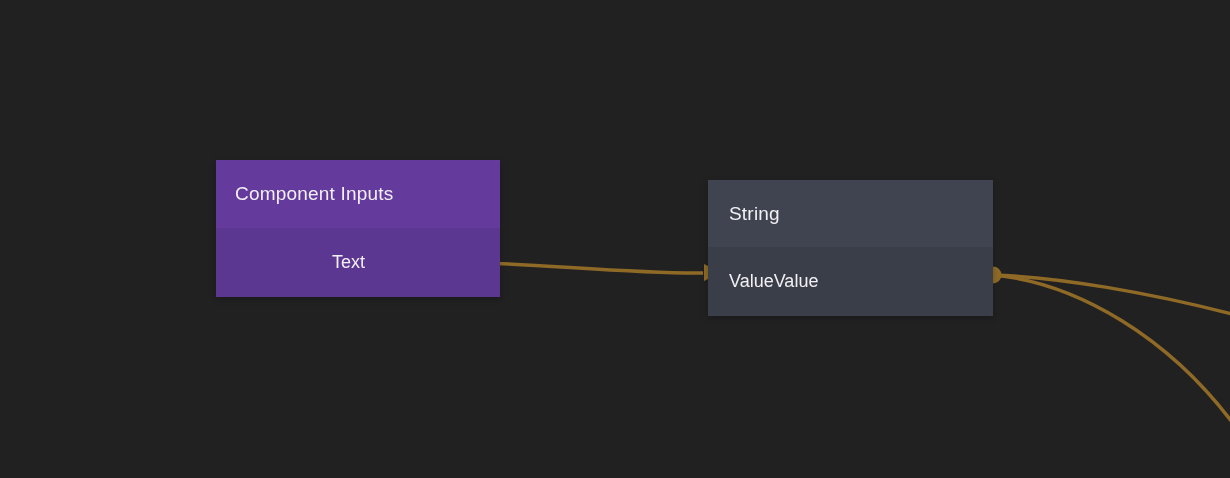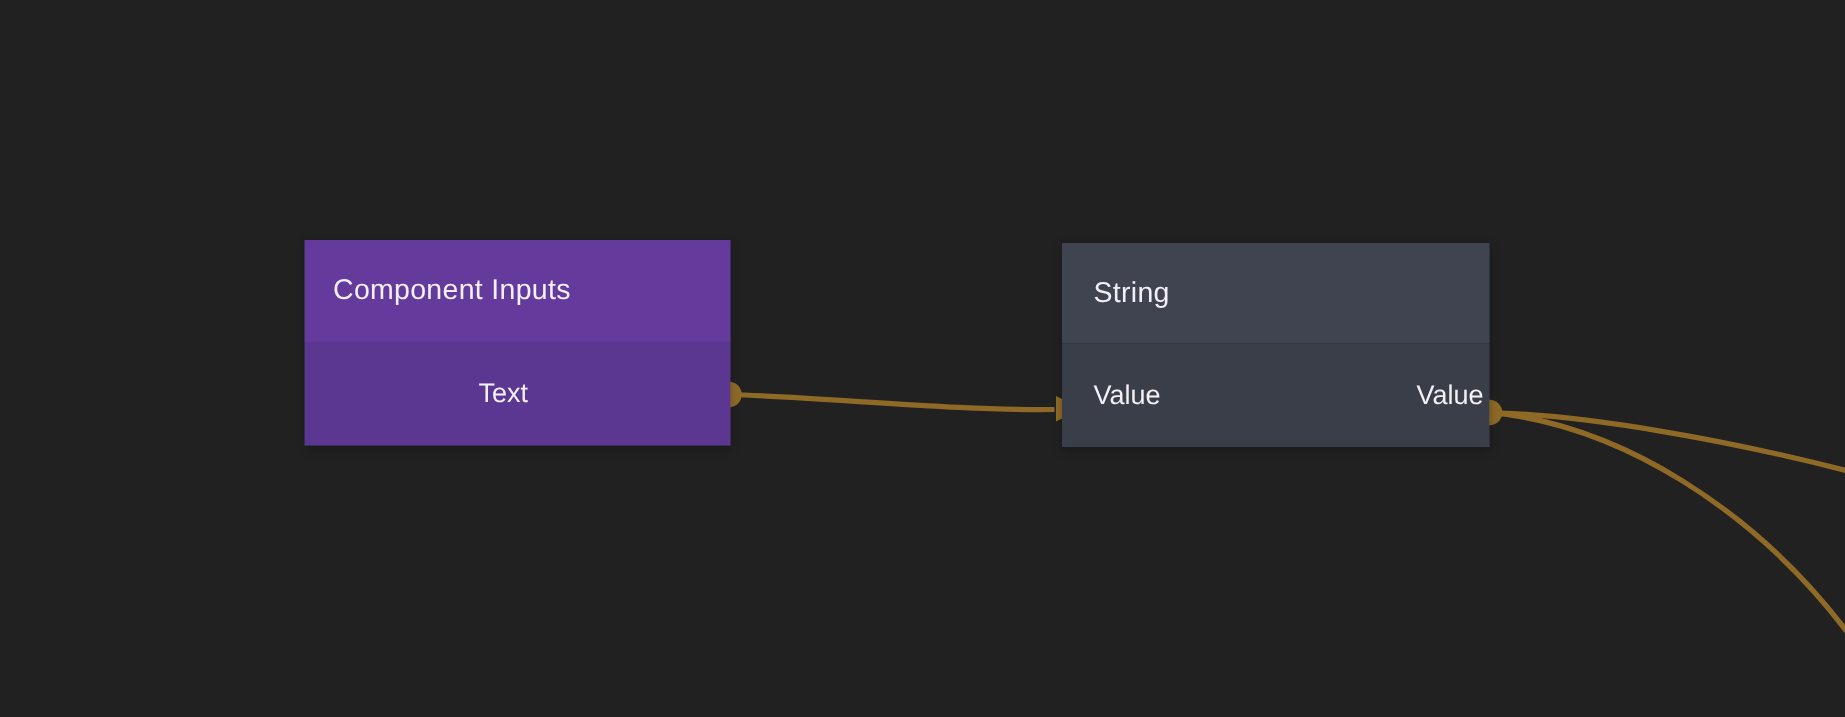--- a/index.html
+++ b/index.html
@@ -36,28 +36,28 @@
   }
   .node-body {
     flex: 1 1 auto;
     display: flex; align-items: center;
     font-size: 18px;
     white-space: nowrap;
   }
   .port-label { color: #f2f0f4; }
 
   
-  #node-component-inputs { left: 203px; top: 160px; width: 284px; height: 137px; }
+  #node-component-inputs { left: 216px; top: 160px; width: 284px; height: 137px; }
   #node-component-inputs .node-header { height: 68px; padding-left: 19px; background: #643a9d; }
   #node-component-inputs .node-body   { background: #5c3792; justify-content: center; padding-right: 19px; }
 
   
-  #node-string { left: 708px; top: 162px; width: 285px; height: 136px; }
+  #node-string { left: 708px; top: 180px; width: 285px; height: 136px; }
   #node-string .node-header { height: 67px; padding-left: 21px; background: #3f4450; }
-  #node-string .node-body   { background: #3a3e49; justify-content: space-between; padding-left: 21px; padding-right: 4px; }
+  #node-string .node-body   { background: #3a3e49; padding-left: 21px; padding-right: 4px; }
 </style>
 </head>
 <body>
 
 <div class="canvas" style="background-color: rgb(33, 33, 33);">
 
   <svg class="wires" viewBox="0 0 1230 478" xmlns="http://www.w3.org/2000/svg">
 
     <path d="M 486 263 C 550 265, 640 274, 703 273" fill="none" stroke-width="3.5" stroke="#8e6a26"></path>
     <polygon points="721,272.5 704,264 704,281" fill="#8e6a26"></polygon>

